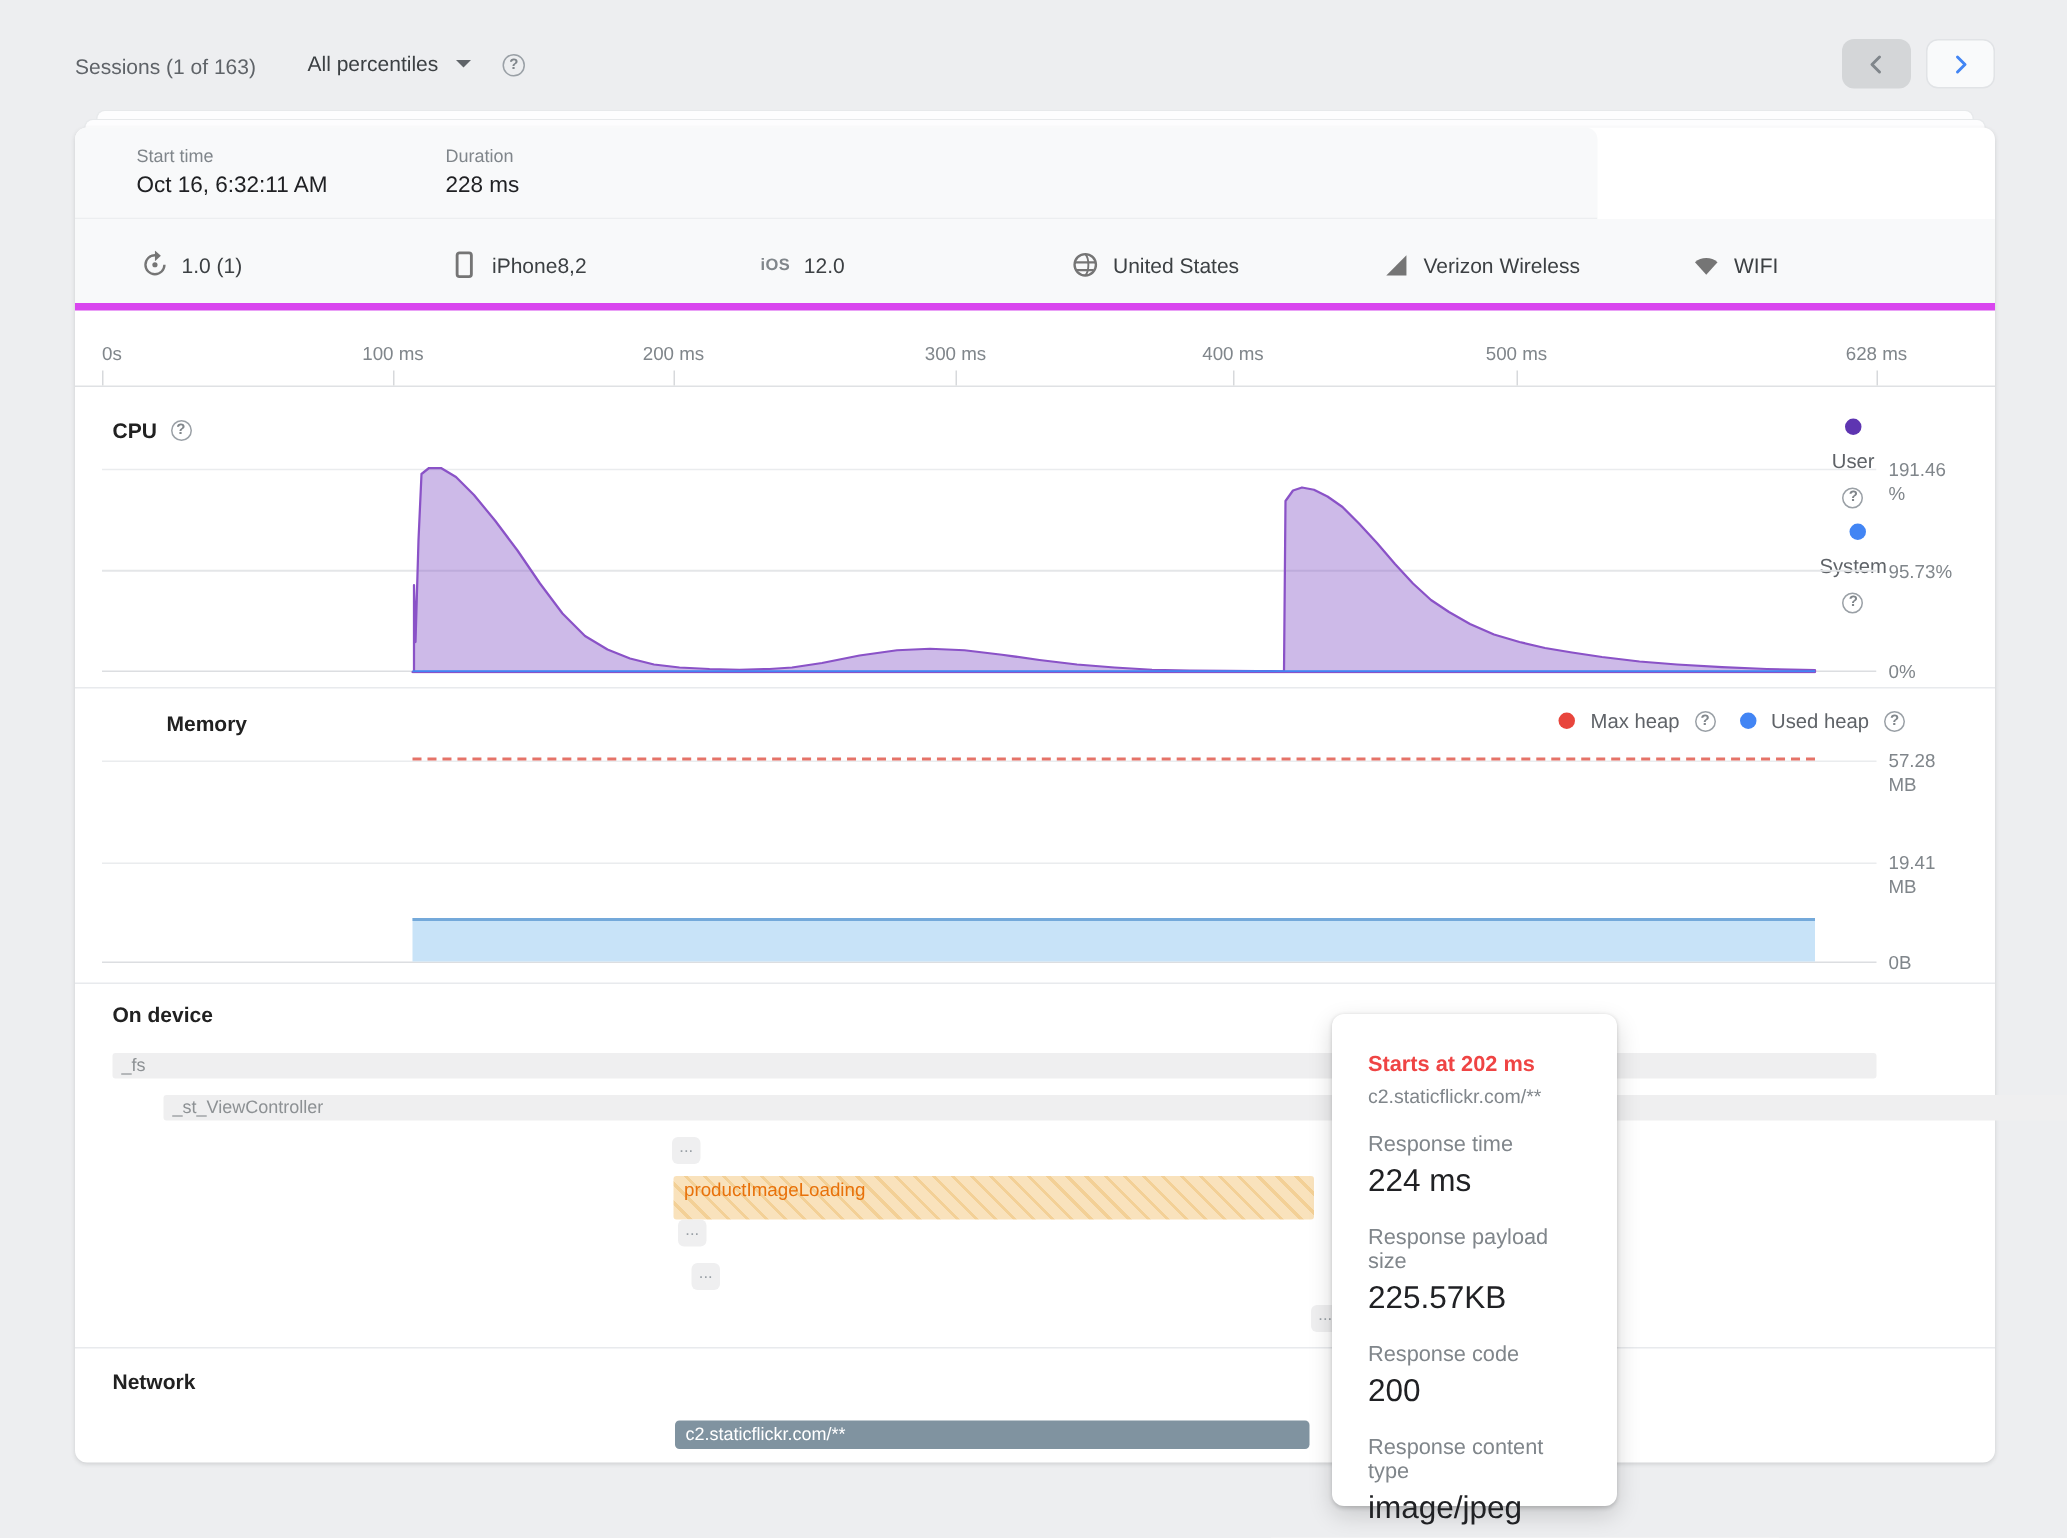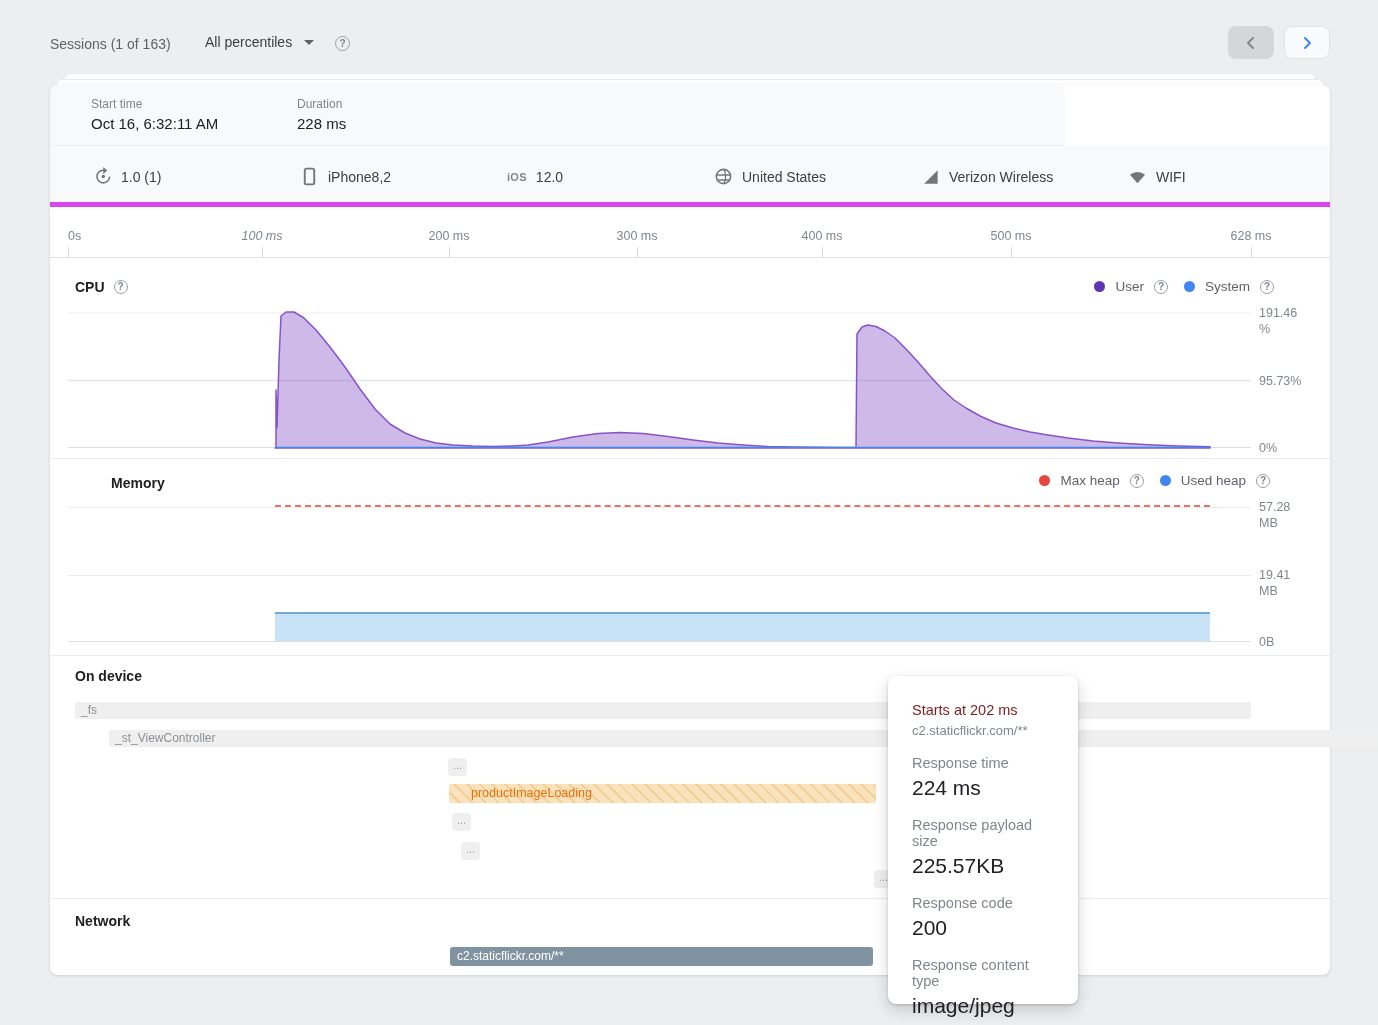--- a/index.html
+++ b/index.html
@@ -67,37 +67,37 @@
   .trace-bar {
     position:absolute; height:17px; background:#EFEFF0; border-radius:2px;
     font-size:12px; color:#8D9194; line-height:17px; padding-left:6px; cursor:pointer;
     white-space:nowrap; overflow:hidden;
   }
   .chip {
     position:absolute; width:19px; height:18px; background:#EFEFF0; border-radius:4px;
     font-size:11px; color:#9AA0A6; text-align:center; line-height:14px; cursor:pointer;
   }
   .orange-bar {
-    position:absolute; height:19px; border-radius:2px; cursor:pointer;
+    position:absolute; height:29px; border-radius:2px; cursor:pointer;
     background:repeating-linear-gradient(45deg,#F9E2BC 0 7px,#F3D096 7px 9px);
-    font-size:12.5px; color:#E8710A; line-height:19px; padding-left:22px; white-space:nowrap;
+    font-size:12.5px; color:#E8710A; line-height:19px; padding-left:7px; white-space:nowrap;
   }
   .net-bar {
     position:absolute; height:19px; background:#8093A0; border-radius:3px; cursor:pointer;
     font-size:12px; color:#FFFFFF; line-height:19px; padding-left:7px; white-space:nowrap;
   }
 
   
   .tooltip {
     left:888px; top:676px; width:190px; height:328px;
     background:#fff; border-radius:8px; z-index:30;
     box-shadow:0 1px 3px rgba(0,0,0,.18), 0 6px 16px rgba(0,0,0,.16);
     padding:26px 20px 0 24px;
   }
-  .tt-title { font-size:14.5px; font-weight:normal; color:#7f1d1d; }
+  .tt-title { font-size:14.5px; font-weight:bold; color:#ef4444; }
   .tt-url { font-size:13px; color:#80868B; margin-top:5px; }
   .tt-label { font-size:14.5px; color:#80868B; margin-top:17px; }
   .tt-value { font-size:21px; color:#202124; margin-top:5px; }
 </style>
 </head>
 <body>
 
 <div class="screen">
 
   <span class="abs tb-text" style="left:50px; top:36px;">Sessions (1 of 163)</span>
@@ -169,40 +169,40 @@
       <div class="dev-item" style="left:1078px;">
         <svg class="dev-icon" viewBox="0 0 24 24">
           <path d="M12 20.5L2.5 9.8A14.5 14.5 0 0 1 21.5 9.8z" fill="#757575"></path>
         </svg>
         <span>WIFI</span>
       </div>
     </div>
 
     <div class="abs ruler">
       <span class="rlabel" style="left:18px;">0s</span>
-      <span class="rlabel center" style="left:212px;font-style:italic;">100 ms</span>
+      <span class="rlabel center" style="left:212px;">100 ms</span>
       <span class="rlabel center" style="left:399px;">200 ms</span>
       <span class="rlabel center" style="left:587px;">300 ms</span>
       <span class="rlabel center" style="left:772px;">400 ms</span>
       <span class="rlabel center" style="left:961px;">500 ms</span>
       <span class="rlabel center" style="left:1201px;">628 ms</span>
       <span class="rtick" style="left:18px;"></span>
       <span class="rtick" style="left:212px;"></span>
       <span class="rtick" style="left:399px;"></span>
       <span class="rtick" style="left:587px;"></span>
       <span class="rtick" style="left:772px;"></span>
       <span class="rtick" style="left:961px;"></span>
       <span class="rtick" style="left:1201px;"></span>
     </div>
 
     <div class="abs" style="left:25px; top:194px; display:flex; align-items:center; gap:9px;">
       <span class="sec-title">CPU</span>
       <span class="help" style="width:14px;height:14px;">?</span>
     </div>
-    <div class="legend" style="right:56px; top:194px;">
+    <div class="legend" style="right:72px; top:194px;flex-direction:column;">
       <span class="dot" style="background:#5E35B1;"></span>
       <span>User</span>
       <span class="help" style="width:14px;height:14px;">?</span>
       <span class="dot" style="background:#4285F4; margin-left:6px;"></span>
       <span>System</span>
       <span class="help" style="width:14px;height:14px;">?</span>
     </div>
 
     <svg class="abs" style="left:18px; top:215px;" width="1183" height="149" viewBox="0 0 1183 149">
       <line x1="0" y1="13" x2="1183" y2="13" stroke="#EAECEE" stroke-width="1"></line>

